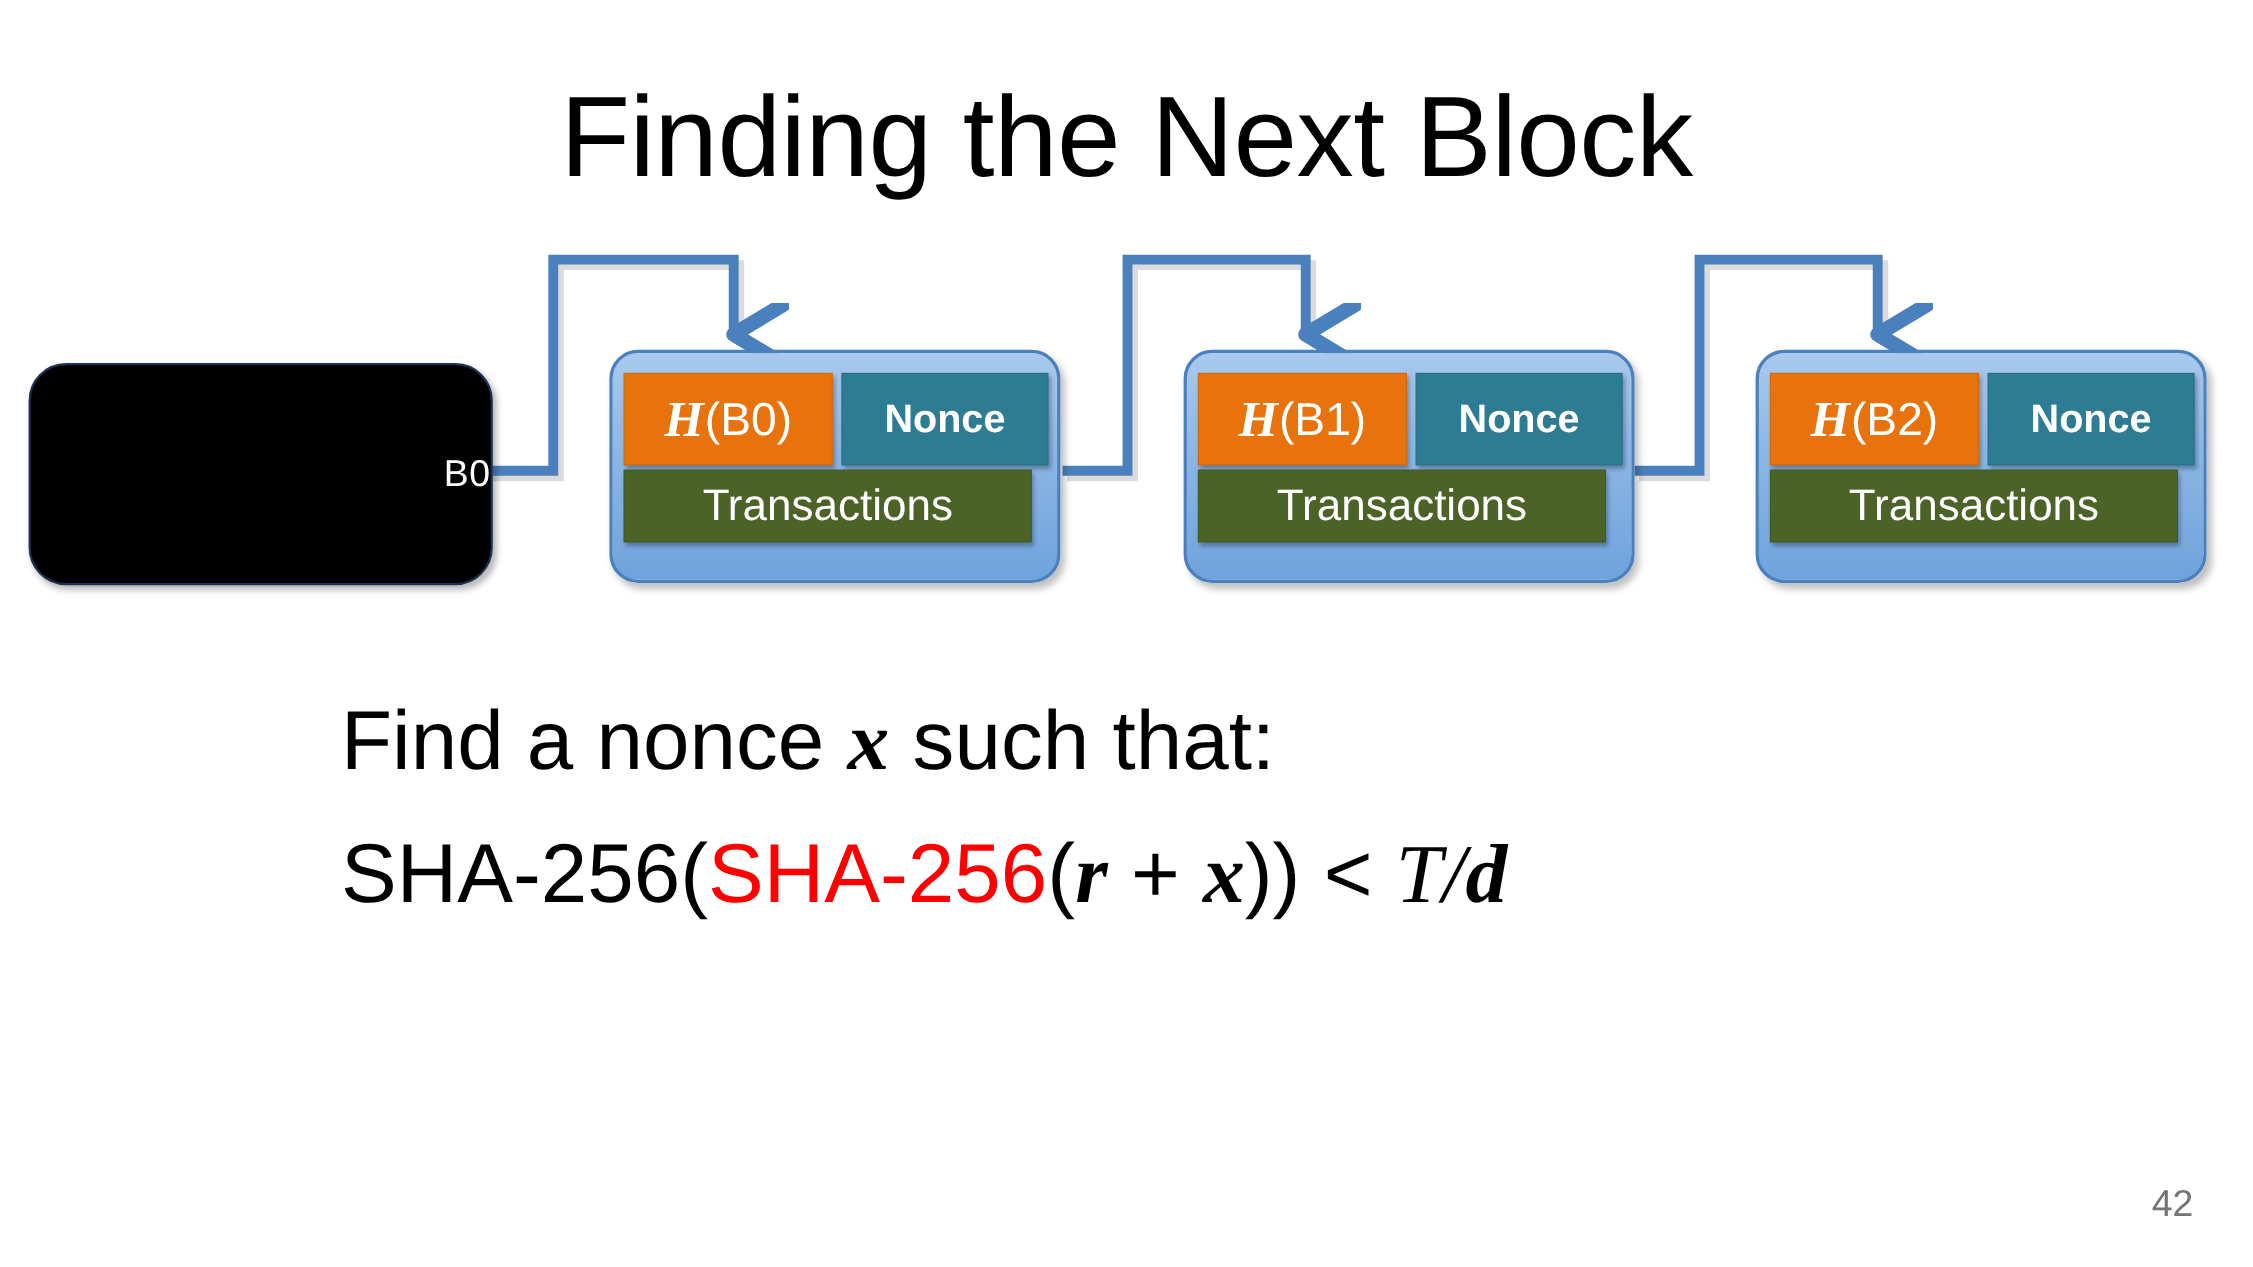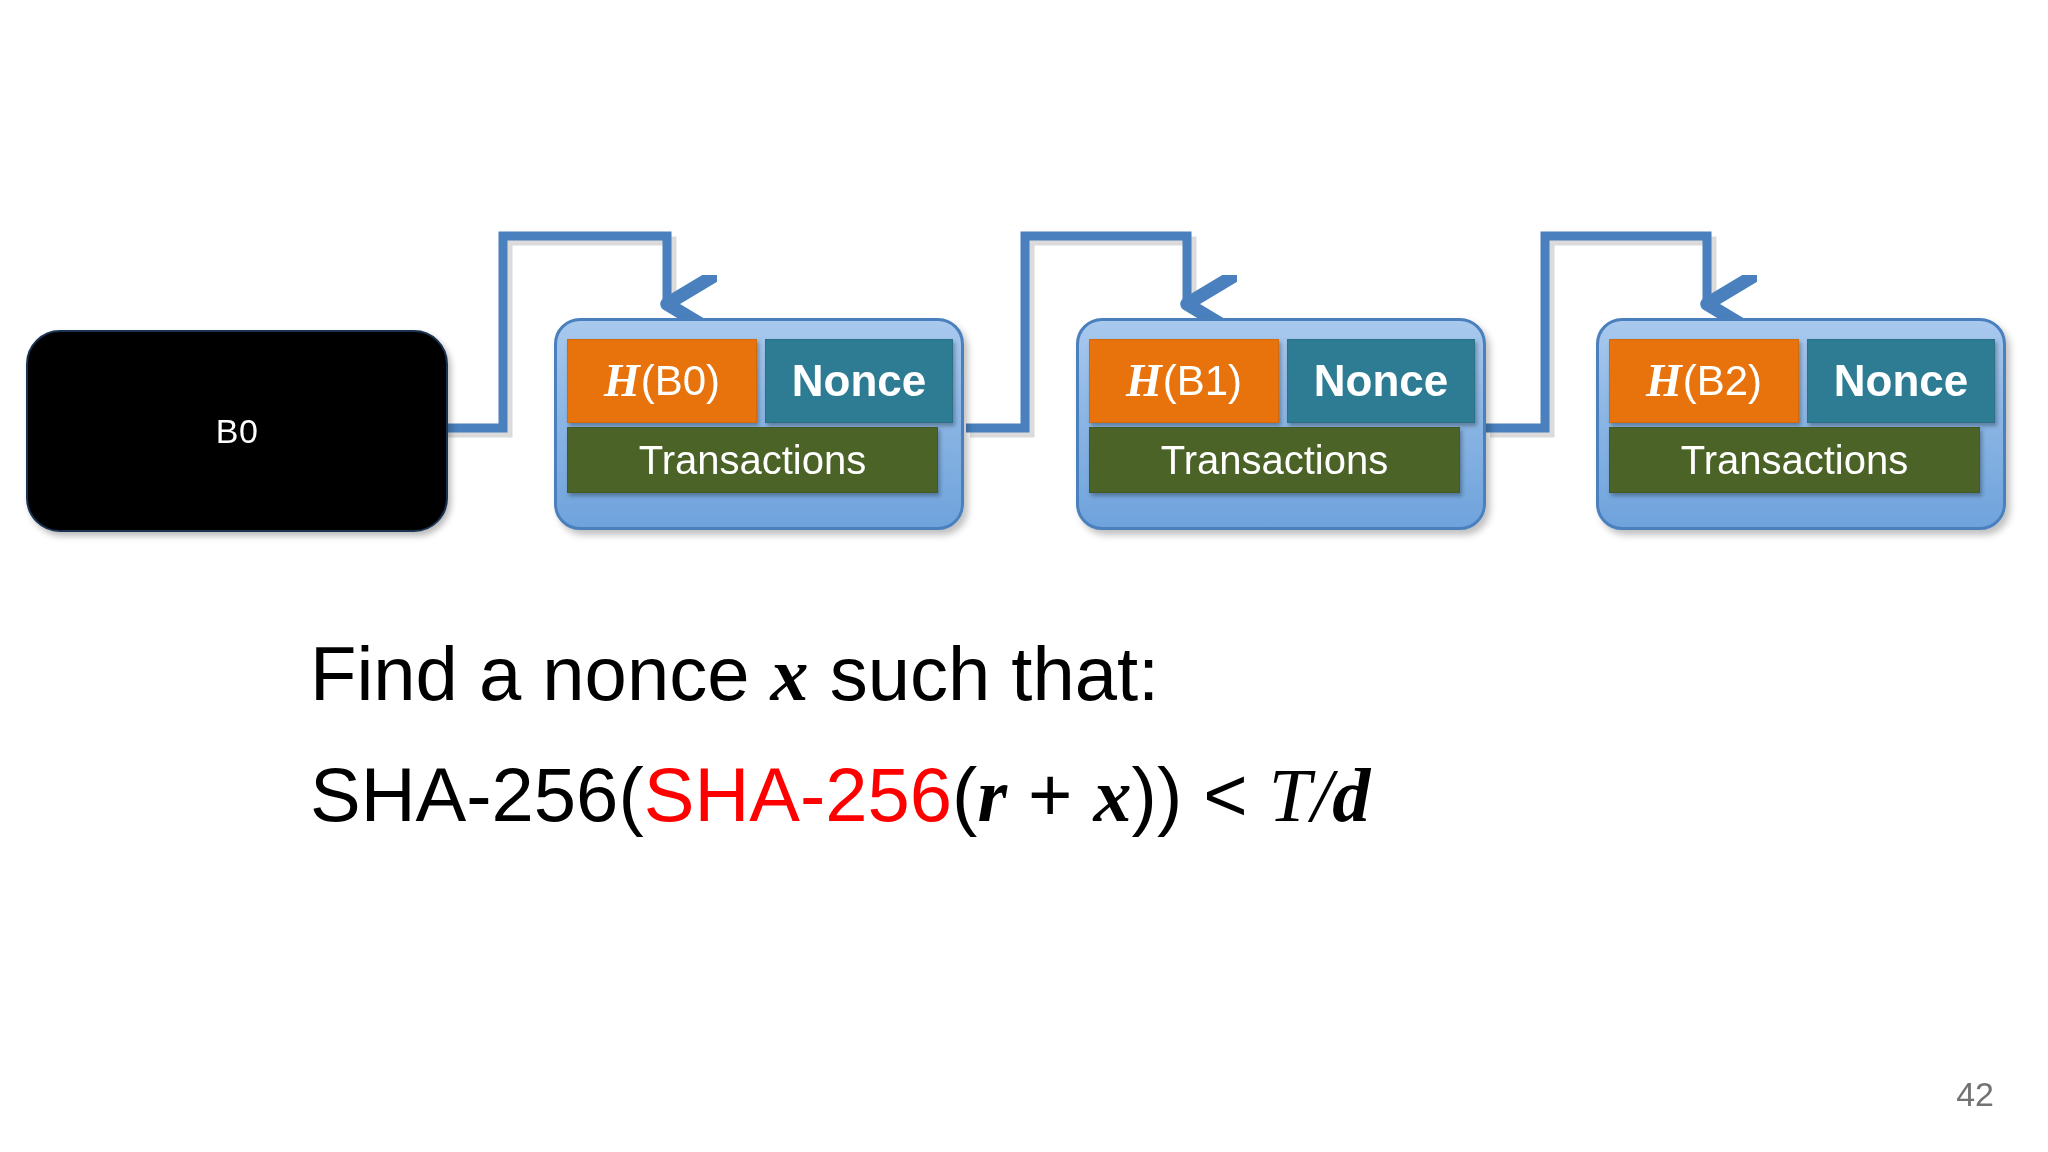--- a/index.html
+++ b/index.html
@@ -51,21 +51,21 @@
     left: 26px;
     top: 80px;
     width: 418px;
     height: 198px;
     background: #000000;
     border-radius: 34px;
     border: 2px solid #1b3352;
     box-shadow: 3px 4px 6px rgba(0,0,0,0.28);
     display: flex;
     align-items: center;
-    justify-content: center;
+    justify-content: flex-end;
   }
   .genesis-label {
     color: #ffffff;
     font-size: 34px;
     font-weight: 400;
     letter-spacing: 0.5px;
   }
 
   
   .chain-block {
@@ -114,21 +114,21 @@
     padding-right: 1px;
   }
   .nonce-cell {
     flex: 1;
     background: #2e7c93;
     border: 1px solid #2a7187;
     display: flex;
     align-items: center;
     justify-content: center;
     color: #ffffff;
-    font-size: 44px;
+    font-size: 36px;
     font-weight: bold;
     box-shadow: 2px 3px 4px rgba(0,0,0,0.30);
     box-sizing: border-box;
   }
 
   
   .tx-cell {
     position: absolute;
     left: 10px;
     top: 106px;
@@ -196,20 +196,21 @@
     bottom: 38px;
     font-size: 34px;
     color: #737373;
   }
 </style>
 </head>
 <body>
 
 <div class="slide">
 
+  <div class="slide-title">Finding the Next Block</div>
 
   <div class="diagram">
 
     <svg class="connector-svg" viewBox="0 0 2048 300" xmlns="http://www.w3.org/2000/svg">
       <defs>
         <marker id="arrowhead" markerWidth="7" markerHeight="7" refX="3.2" refY="5.6" orient="auto" markerUnits="strokeWidth">
           <path d="M 0.2 0.6 L 3.2 5.6 L 6.2 0.6" fill="none" stroke="#4a80bd" stroke-width="1.5" stroke-linecap="round" stroke-linejoin="round"></path>
         </marker>
       </defs>
 

